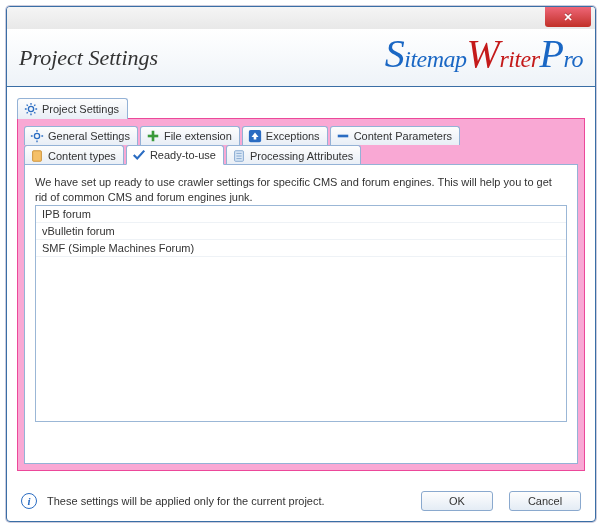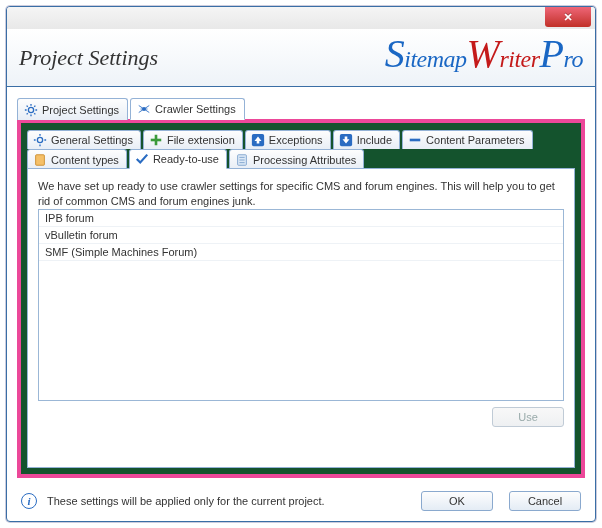--- a/index.html
+++ b/index.html
@@ -97,39 +97,39 @@
     position: relative;
     top: 1px;
   }
   .tab.active {
     background: #fff;
     border-bottom: 1px solid #fff;
     z-index: 3;
     top: 1px;
   }
   .tab-content {
-    border: 4px solid #ec4899;
-    background: #14532d;
+    border: 1px solid #ec4899;
+    background: #f9a8d4;
     padding: 6px;
     position: relative;
     top: 0;
   }
   .inner-tab-row { display: flex; flex-wrap: wrap; gap: 2px; }
   .inner-tab-row .tab { font-size: 11px; padding: 2px 7px 2px 5px; }
   .inner-content {
     border: 1px solid #94b2d6;
     background: #fff;
     padding: 10px;
     min-height: 300px;
     position: relative;
   }
   .desc-text { color: #333; line-height: 1.35; }
   .listbox {
     border: 1px solid #9bb7d6;
-    height: 192px;
+    height: 217px;
     background: #fff;
     overflow: auto;
   }
   .list-item {
     padding: 2px 6px;
     border-bottom: 1px solid #eef2f6;
     cursor: pointer;
   }
   .use-row {
     display: flex;
@@ -217,36 +217,20 @@
                 <line x1="13" y1="8" x2="15" y2="8"></line>
                 <line x1="3" y1="3" x2="4.3" y2="4.3"></line>
                 <line x1="11.7" y1="11.7" x2="13" y2="13"></line>
                 <line x1="3" y1="13" x2="4.3" y2="11.7"></line>
                 <line x1="11.7" y1="4.3" x2="13" y2="3"></line>
               </g>
             </svg>
           </span>
         <span>Project Settings</span>
       </div>
-      <div class="tab active">
-        <span class="ico">
-            <svg viewBox="0 0 16 16">
-              <circle cx="8" cy="8" r="2.2" fill="#2a6cc2"></circle>
-              <g stroke="#2a6cc2" stroke-width="1">
-                <line x1="8" y1="8" x2="2" y2="4"></line>
-                <line x1="8" y1="8" x2="2" y2="12"></line>
-                <line x1="8" y1="8" x2="14" y2="4"></line>
-                <line x1="8" y1="8" x2="14" y2="12"></line>
-                <line x1="8" y1="8" x2="4" y2="8"></line>
-                <line x1="8" y1="8" x2="12" y2="8"></line>
-              </g>
-            </svg>
-          </span>
-        <span>Crawler Settings</span>
-      </div>
     </div>
 
     <div class="tab-content">
       <div class="inner-tab-row">
         <div class="tab">
           <span class="ico">
               <svg viewBox="0 0 16 16">
                 <circle cx="8" cy="8" r="3" fill="none" stroke="#2a6cc2" stroke-width="1.5"></circle>
                 <g stroke="#2a6cc2" stroke-width="1.5">
                   <line x1="8" y1="1" x2="8" y2="3"></line>
@@ -272,29 +256,20 @@
               <svg viewBox="0 0 16 16">
                 <rect x="1" y="1" width="14" height="14" rx="2" fill="#2a6cc2"></rect>
                 <path d="M8 4 L12 9 L9.5 9 L9.5 12 L6.5 12 L6.5 9 L4 9 Z" fill="#fff"></path>
               </svg>
             </span>
           <span>Exceptions</span>
         </div>
         <div class="tab">
           <span class="ico">
               <svg viewBox="0 0 16 16">
-                <rect x="1" y="1" width="14" height="14" rx="2" fill="#2a6cc2"></rect>
-                <path d="M8 12 L4 7 L6.5 7 L6.5 4 L9.5 4 L9.5 7 L12 7 Z" fill="#fff"></path>
-              </svg>
-            </span>
-          <span>Include</span>
-        </div>
-        <div class="tab">
-          <span class="ico">
-              <svg viewBox="0 0 16 16">
                 <rect x="2" y="6.5" width="12" height="3" fill="#2a6cc2"></rect>
               </svg>
             </span>
           <span>Content Parameters</span>
         </div>
       </div>
       <div class="inner-tab-row">
         <div class="tab">
           <span class="ico">
               <svg viewBox="0 0 16 16">
@@ -324,23 +299,20 @@
         </div>
       </div>
 
       <div class="inner-content">
         <div class="desc-text">We have set up ready to use crawler settings for specific CMS and forum engines. This will help you to get rid of common CMS and forum engines junk.</div>
         <div class="listbox">
           <div class="list-item">IPB forum</div>
           <div class="list-item">vBulletin forum</div>
           <div class="list-item">SMF (Simple Machines Forum)</div>
         </div>
-        <div class="use-row">
-          <div class="btn disabled">Use</div>
-        </div>
       </div>
     </div>
   </div>
 
   <div class="footer">
     <div class="info-icon">i</div>
     <div class="footer-text">These settings will be applied only for the current project.</div>
     <div class="footer-buttons">
       <div class="btn">OK</div>
       <div class="btn">Cancel</div>

